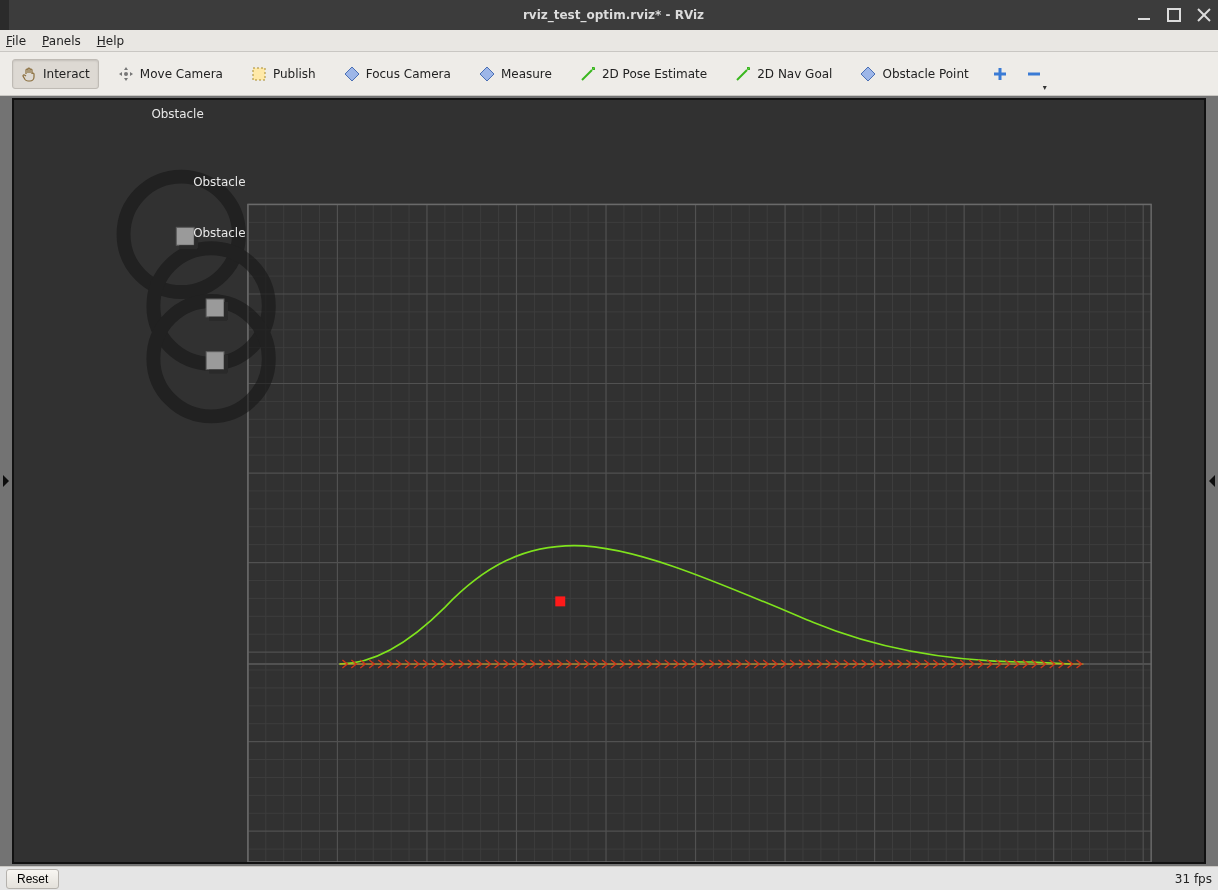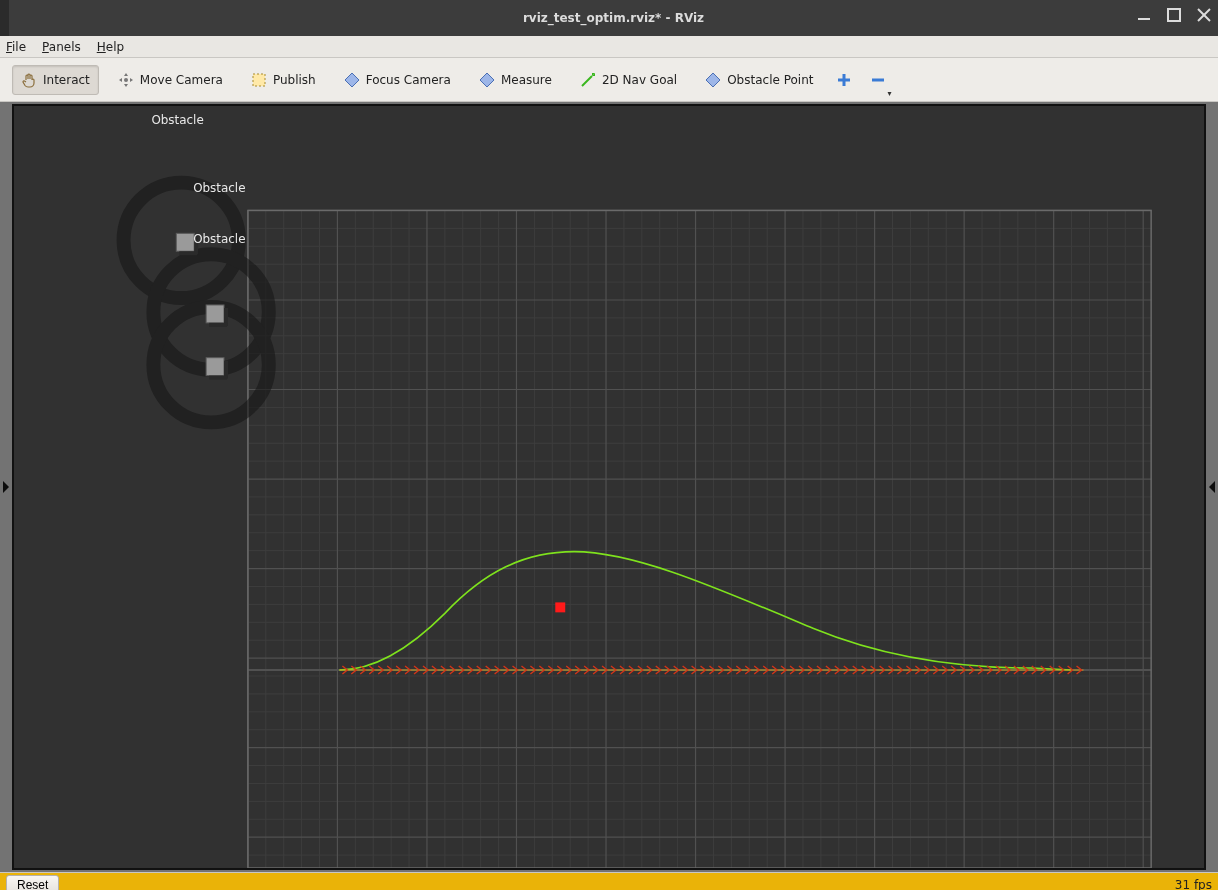--- a/index.html
+++ b/index.html
@@ -6,21 +6,21 @@
   body {
     font-family: "DejaVu Sans", "Liberation Sans", Arial, sans-serif;
     font-size: 12px;
     background: #2b2b2b;
     width: 1218px;
     height: 890px;
     overflow: hidden;
     user-select: none;
   }
   .titlebar {
-    height: 36px;
+    height: 30px;
     background: #3c3c3c;
     color: #dcdcdc;
     display: flex;
     align-items: center;
     justify-content: center;
     position: relative;
     font-weight: bold;
     margin-left: 9px;
   }
   .titlebar .window-controls {
@@ -92,21 +92,21 @@
     flex:1;
     position: relative;
     margin: 2px 0;
     background: #313131;
     border: 2px solid #111;
     overflow: hidden;
   }
   .viewport svg { position:absolute; inset:0; width:100%; height:100%; }
   .status-bar {
     height: 24px;
-    background: #eab308;
+    background: #e5e5e5;
     border-top: 1px solid #c9c7c3;
     display:flex;
     align-items:center;
     justify-content: space-between;
     padding: 0 6px;
     color:#222;
   }
   .reset-btn {
     height:20px;
     padding: 0 10px;
@@ -183,20 +183,30 @@
     </span>
     <span>Focus Camera</span>
   </div>
   <div class="tool-btn">
     <span class="icon">
       <svg viewBox="0 0 16 16">
           <path d="M8 1 L15 8 L8 15 L1 8 Z" fill="#9db6e8" stroke="#4a6fb4"></path>
         </svg>
     </span>
     <span>Measure</span>
+  </div>
+  <div class="tool-btn">
+    <span class="icon">
+      <svg viewBox="0 0 16 16">
+          <line x1="2" y1="14" x2="12" y2="4" stroke="#39b71e" stroke-width="2"></line>
+          <path d="M12 4 L15 1 L12 1 Z" fill="#39b71e"></path>
+          <path d="M12 4 L15 1 L15 4 Z" fill="#39b71e"></path>
+        </svg>
+    </span>
+    <span>2D Pose Estimate</span>
   </div>
   <div class="tool-btn">
     <span class="icon">
       <svg viewBox="0 0 16 16">
           <line x1="2" y1="14" x2="12" y2="4" stroke="#39b71e" stroke-width="2"></line>
           <path d="M12 4 L15 1 L12 1 Z" fill="#39b71e"></path>
           <path d="M12 4 L15 1 L15 4 Z" fill="#39b71e"></path>
         </svg>
     </span>
     <span>2D Nav Goal</span>

